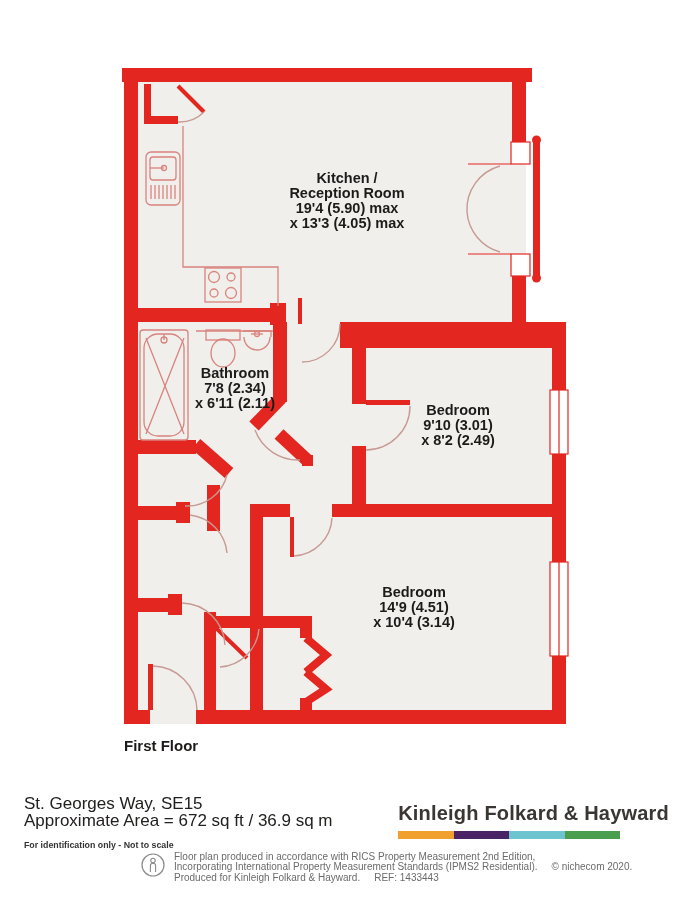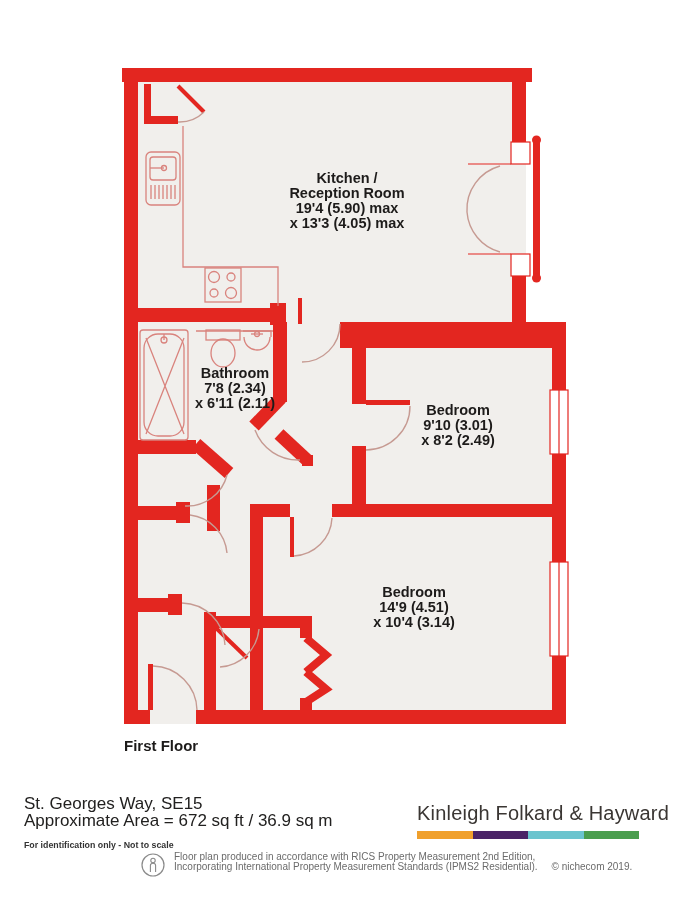--- a/index.html
+++ b/index.html
@@ -7,21 +7,21 @@
   #plan-wrap{position:absolute;left:0;top:0;width:581px;height:770px;}
   svg{display:block;}
   .room-label{font-family:"Liberation Sans",sans-serif;font-size:14.5px;font-weight:600;text-anchor:middle;}
   .floor-label{font-family:"Liberation Sans",sans-serif;font-size:15px;font-weight:600;text-anchor:start;}
   .win{fill:#ffffff;}
   #footer{position:absolute;left:0;top:780px;width:691px;height:120px;}
   .addr-block{position:absolute;left:24px;top:16px;color:#222120;}
   .addr-line1,.addr-line2{font-size:17px;font-weight:400;line-height:16.5px;}
   .addr-line3{font-size:8.8px;font-weight:600;line-height:13px;color:#333;margin-top:10px;}
   .brand-block{position:absolute;right:22px;top:22px;text-align:right;}
-  .brand-text{font-size:20px;font-weight:400;color:#3a3633;letter-spacing:0.2px;white-space:nowrap;}
+  .brand-text{font-size:20px;font-weight:700;color:#3a3633;letter-spacing:0.2px;white-space:nowrap;}
   .brand-bar{margin-top:6px;width:222px;height:8px;display:flex;}
   .brand-bar span{flex:1 1 0;height:100%;}
   .disclaimer{position:absolute;left:140px;top:72px;display:flex;align-items:flex-start;gap:8px;color:#6b6b6b;}
   .disc-lines{font-size:10px;line-height:10.3px;}
   .disc-row{white-space:nowrap;}
   .disc-gap{display:inline-block;width:14px;}
 </style>
 </head>
 <body>
 
@@ -191,17 +191,20 @@
 
   <div class="disclaimer">
     <svg width="26" height="26" viewBox="-13 -13 26 26">
       <circle cx="0" cy="0" r="11" fill="none" stroke="#8a8a8a" stroke-width="1.2"></circle>
       <circle cx="0" cy="-4.5" r="2.2" fill="none" stroke="#8a8a8a" stroke-width="1.1"></circle>
       <path d="M-2.6,7 L-2.6,0.5 C-2.6,-1.2 -1.4,-1.8 0,-1.8 C1.4,-1.8 2.6,-1.2 2.6,0.5 L2.6,7" fill="none" stroke="#8a8a8a" stroke-width="1.1"></path>
     </svg>
     <div class="disc-lines">
       <div class="disc-row">Floor plan produced in accordance with RICS Property Measurement 2nd Edition,</div>
       <div class="disc-row">
-        <span>Incorporating International Property Measurement Standards (IPMS2 Residential).</span><span class="disc-gap"></span><span>© nichecom 2019.</span>
+        <span>Incorporating International Property Measurement Standards (IPMS2 Residential).</span><span class="disc-gap"></span><span>© nichecom 2020.</span>
+      </div>
+      <div class="disc-row">
+        <span>Produced for Kinleigh Folkard &amp; Hayward.</span><span class="disc-gap"></span><span>REF: 1433443</span>
       </div>
     </div>
   </div>
 </div>
 
 </body></html>

